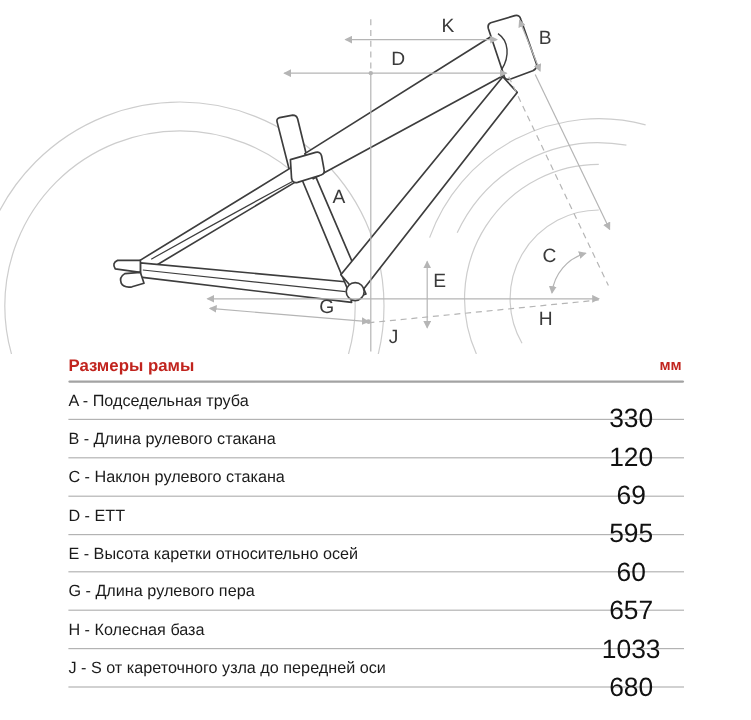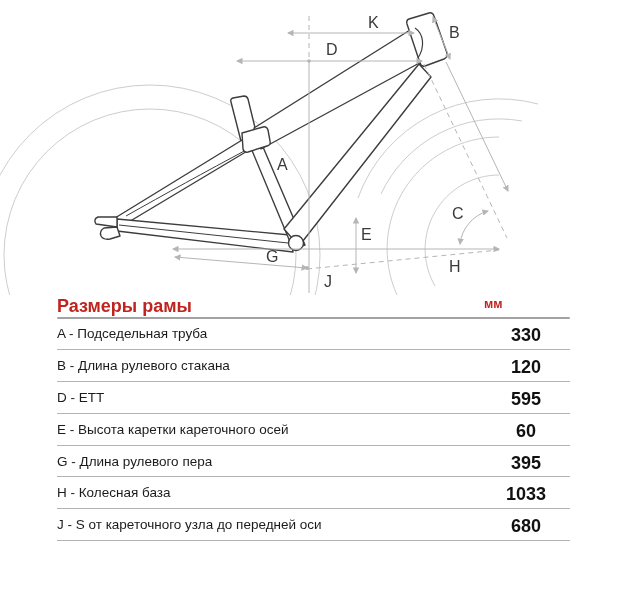--- a/index.html
+++ b/index.html
@@ -9,43 +9,43 @@
   }
   
   .diagram{position:absolute;left:0;top:0;width:626px;height:295px;}
   .diagram svg{position:absolute;left:0;top:0;}
   .dim-label{
     position:absolute;font-size:16px;color:#3a3a3a;line-height:16px;
     letter-spacing:0;
   }
   
   .tbl-title{
-    position:absolute;left:57px;top:296px;font-size:18px;font-weight:bold;
+    position:absolute;left:57px;top:296px;font-size:14px;font-weight:bold;
     color:#c1241e;
   }
   .tbl-unit{
-    position:absolute;left:484px;top:297px;width:84px;text-align:left;
+    position:absolute;left:484px;top:297px;width:84px;text-align:right;
     font-size:12.5px;font-weight:bold;color:#c1241e;
   }
   .tbl-head-rule{
     position:absolute;left:57px;top:317px;width:513px;height:2px;
     background:#a3a3a3;border-radius:1px;
   }
   .tbl-rows{position:absolute;left:57px;top:318px;width:513px;text-align:right;}
   .tbl-row{
     position:relative;height:30.9px;border-bottom:1.5px solid #b3b3b3;
   }
   .tbl-row .lbl{
     position:absolute;left:0;top:0;height:100%;display:flex;align-items:center;
     font-size:13.5px;color:#1b1b1b;
   }
   .tbl-row .val{
-    position:absolute;left:427px;top:2px;width:84px;height:100%;
+    position:absolute;left:427px;top:16px;width:84px;height:100%;
     display:flex;align-items:center;justify-content:center;
-    font-size:18px;font-weight:bold;color:#111111;
+    font-size:22px;font-weight:normal;color:#111111;
   }
 </style>
 </head>
 <body>
 
 <div class="screenshot">
 
   <div class="diagram">
     <svg width="626" height="295" viewBox="0 0 626 295">
       <defs>
@@ -139,30 +139,34 @@
   <div class="tbl-rows">
     <div class="tbl-row">
       <span class="lbl">A - Подседельная труба</span>
       <span class="val">330</span>
     </div>
     <div class="tbl-row">
       <span class="lbl">B - Длина рулевого стакана</span>
       <span class="val">120</span>
     </div>
     <div class="tbl-row">
+      <span class="lbl">C - Наклон рулевого стакана</span>
+      <span class="val">69</span>
+    </div>
+    <div class="tbl-row">
       <span class="lbl">D - ETT</span>
       <span class="val">595</span>
     </div>
     <div class="tbl-row">
-      <span class="lbl">E - Высота каретки кареточного осей</span>
+      <span class="lbl">E - Высота каретки относительно осей</span>
       <span class="val">60</span>
     </div>
     <div class="tbl-row">
       <span class="lbl">G - Длина рулевого пера</span>
-      <span class="val">395</span>
+      <span class="val">657</span>
     </div>
     <div class="tbl-row">
       <span class="lbl">H - Колесная база</span>
       <span class="val">1033</span>
     </div>
     <div class="tbl-row">
       <span class="lbl">J - S от кареточного узла до передней оси</span>
       <span class="val">680</span>
     </div>
   </div>

